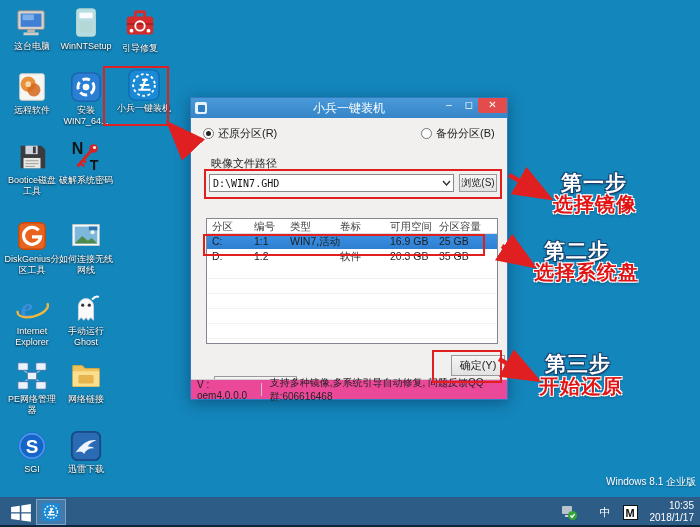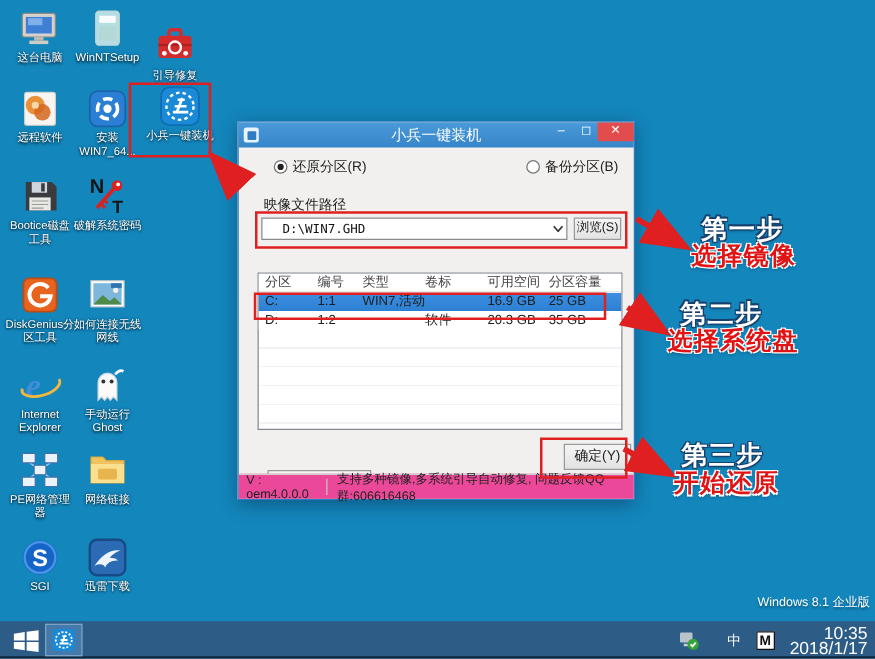--- a/index.html
+++ b/index.html
@@ -32,21 +32,21 @@
   .radio{position:absolute;display:flex;align-items:center;font-size:11px;color:#222;cursor:pointer;}
   .radio .dot{width:11px;height:11px;border:1px solid #777;border-radius:50%;background:#fff;
     margin-right:4px;position:relative;box-sizing:border-box;}
   .radio.checked .dot::after{content:"";position:absolute;left:2px;top:2px;width:5px;height:5px;
     border-radius:50%;background:#222;}
 
   #path-label{position:absolute;left:20px;top:58px;font-size:11px;color:#222;}
   #combo{position:absolute;left:18px;top:76px;width:245px;height:18px;background:#fff;
     border:1px solid #8a8a8a;box-sizing:border-box;display:flex;align-items:center;cursor:pointer;}
   #combo .val{flex:1;font-family:"DejaVu Sans Mono",monospace;font-size:10px;color:#111;
-    padding-left:16px;white-space:nowrap;overflow:hidden;}
+    padding-left:3px;white-space:nowrap;overflow:hidden;}
   #combo .dd{width:14px;display:flex;align-items:center;justify-content:center;}
   #btn-browse{position:absolute;left:268px;top:76px;width:38px;height:18px;
     background:linear-gradient(#f4f4f4,#e3e3e3);border:1px solid #9a9a9a;box-sizing:border-box;
     font-size:10px;color:#222;text-align:center;line-height:16px;cursor:pointer;}
 
   #ptable{position:absolute;left:15px;top:120px;width:292px;height:126px;background:#fff;
     border:1px solid #828790;box-sizing:border-box;font-size:10.5px;
     background-image:repeating-linear-gradient(to bottom, transparent 0 14px, #f0f2f4 14px 15px);}
   .trow{display:grid;grid-template-columns:42px 36px 50px 50px 49px 1fr;
     height:15px;line-height:15px;padding-left:5px;white-space:nowrap;}
@@ -81,21 +81,21 @@
     border:1px solid #7ba3c6;box-sizing:border-box;display:flex;align-items:center;justify-content:center;cursor:pointer;}
   #task-app svg{width:20px;height:20px;}
   #os-label{position:absolute;right:4px;bottom:38px;color:#fff;font-size:10px;z-index:40;
     text-shadow:0 1px 2px rgba(0,0,0,.4);}
   #tray{position:absolute;right:0;top:0;height:30px;display:flex;align-items:center;color:#fff;}
   #tray-net{width:18px;height:18px;margin-right:22px;cursor:pointer;}
   #ime-cn{font-size:11px;margin-right:12px;cursor:pointer;}
   #ime-letter{width:15px;height:15px;background:#fff;color:#111;border:1px solid #111;
     font-size:11px;font-weight:bold;text-align:center;line-height:14px;margin-right:12px;
     box-sizing:border-box;cursor:pointer;}
-  #clock{text-align:right;font-size:14px;line-height:12px;margin-right:6px;cursor:pointer;}
+  #clock{text-align:right;font-size:10px;line-height:12px;margin-right:6px;cursor:pointer;}
 </style>
 </head>
 <body>
 
 <div id="screen">
 
   <div class="icon-cell" style="left:4px;top:6px">
     <div class="glyph">
         <svg viewBox="0 0 36 36">
           <rect x="3" y="5" width="28" height="20" rx="2" fill="#d6d2cb" stroke="#8a8a88"></rect>
@@ -110,21 +110,21 @@
   <div class="icon-cell" style="left:58px;top:6px">
     <div class="glyph">
         <svg viewBox="0 0 36 36">
           <rect x="8" y="3" width="20" height="29" rx="3" fill="rgba(222,242,236,.8)" stroke="#bcd8d0"></rect>
           <rect x="11" y="7" width="14" height="6" fill="rgba(255,255,255,.9)"></rect>
           <rect x="11" y="16" width="14" height="12" fill="rgba(180,214,205,.6)"></rect>
         </svg>
       </div>
     <div class="icon-label">WinNTSetup</div>
   </div>
-  <div class="icon-cell" style="left:112px;top:20px">
+  <div class="icon-cell" style="left:112px;top:8px">
     <div class="glyph">
         <svg viewBox="0 0 36 36">
           <rect x="13" y="4" width="10" height="8" rx="2" fill="none" stroke="#d42c2c" stroke-width="3"></rect>
           <rect x="4" y="9" width="28" height="19" rx="3" fill="#d42c2c"></rect>
           <rect x="4" y="16" width="28" height="2" fill="#b01f1f"></rect>
           <circle cx="18" cy="19" r="5" fill="none" stroke="#fff" stroke-width="2"></circle>
           <circle cx="9" cy="24" r="2" fill="#fff"></circle>
           <circle cx="27" cy="24" r="2" fill="#fff"></circle>
         </svg>
       </div>
@@ -292,21 +292,21 @@
     <div id="titlebar">
       <div id="title-icon">
           <i></i>
         </div>
       <div id="title-text">小兵一键装机</div>
       <div class="tb-btn" id="btn-min">–</div>
       <div class="tb-btn" id="btn-max">◻</div>
       <div class="tb-btn" id="btn-close">✕</div>
     </div>
 
-    <div class="radio checked" style="left:28px;top:28px">
+    <div class="radio checked" style="left:12px;top:28px">
       <span class="dot"></span>
       <span>还原分区(R)</span>
     </div>
     <div class="radio" style="left:230px;top:28px">
       <span class="dot"></span>
       <span>备份分区(B)</span>
     </div>
 
     <div id="path-label">映像文件路径</div>
 

